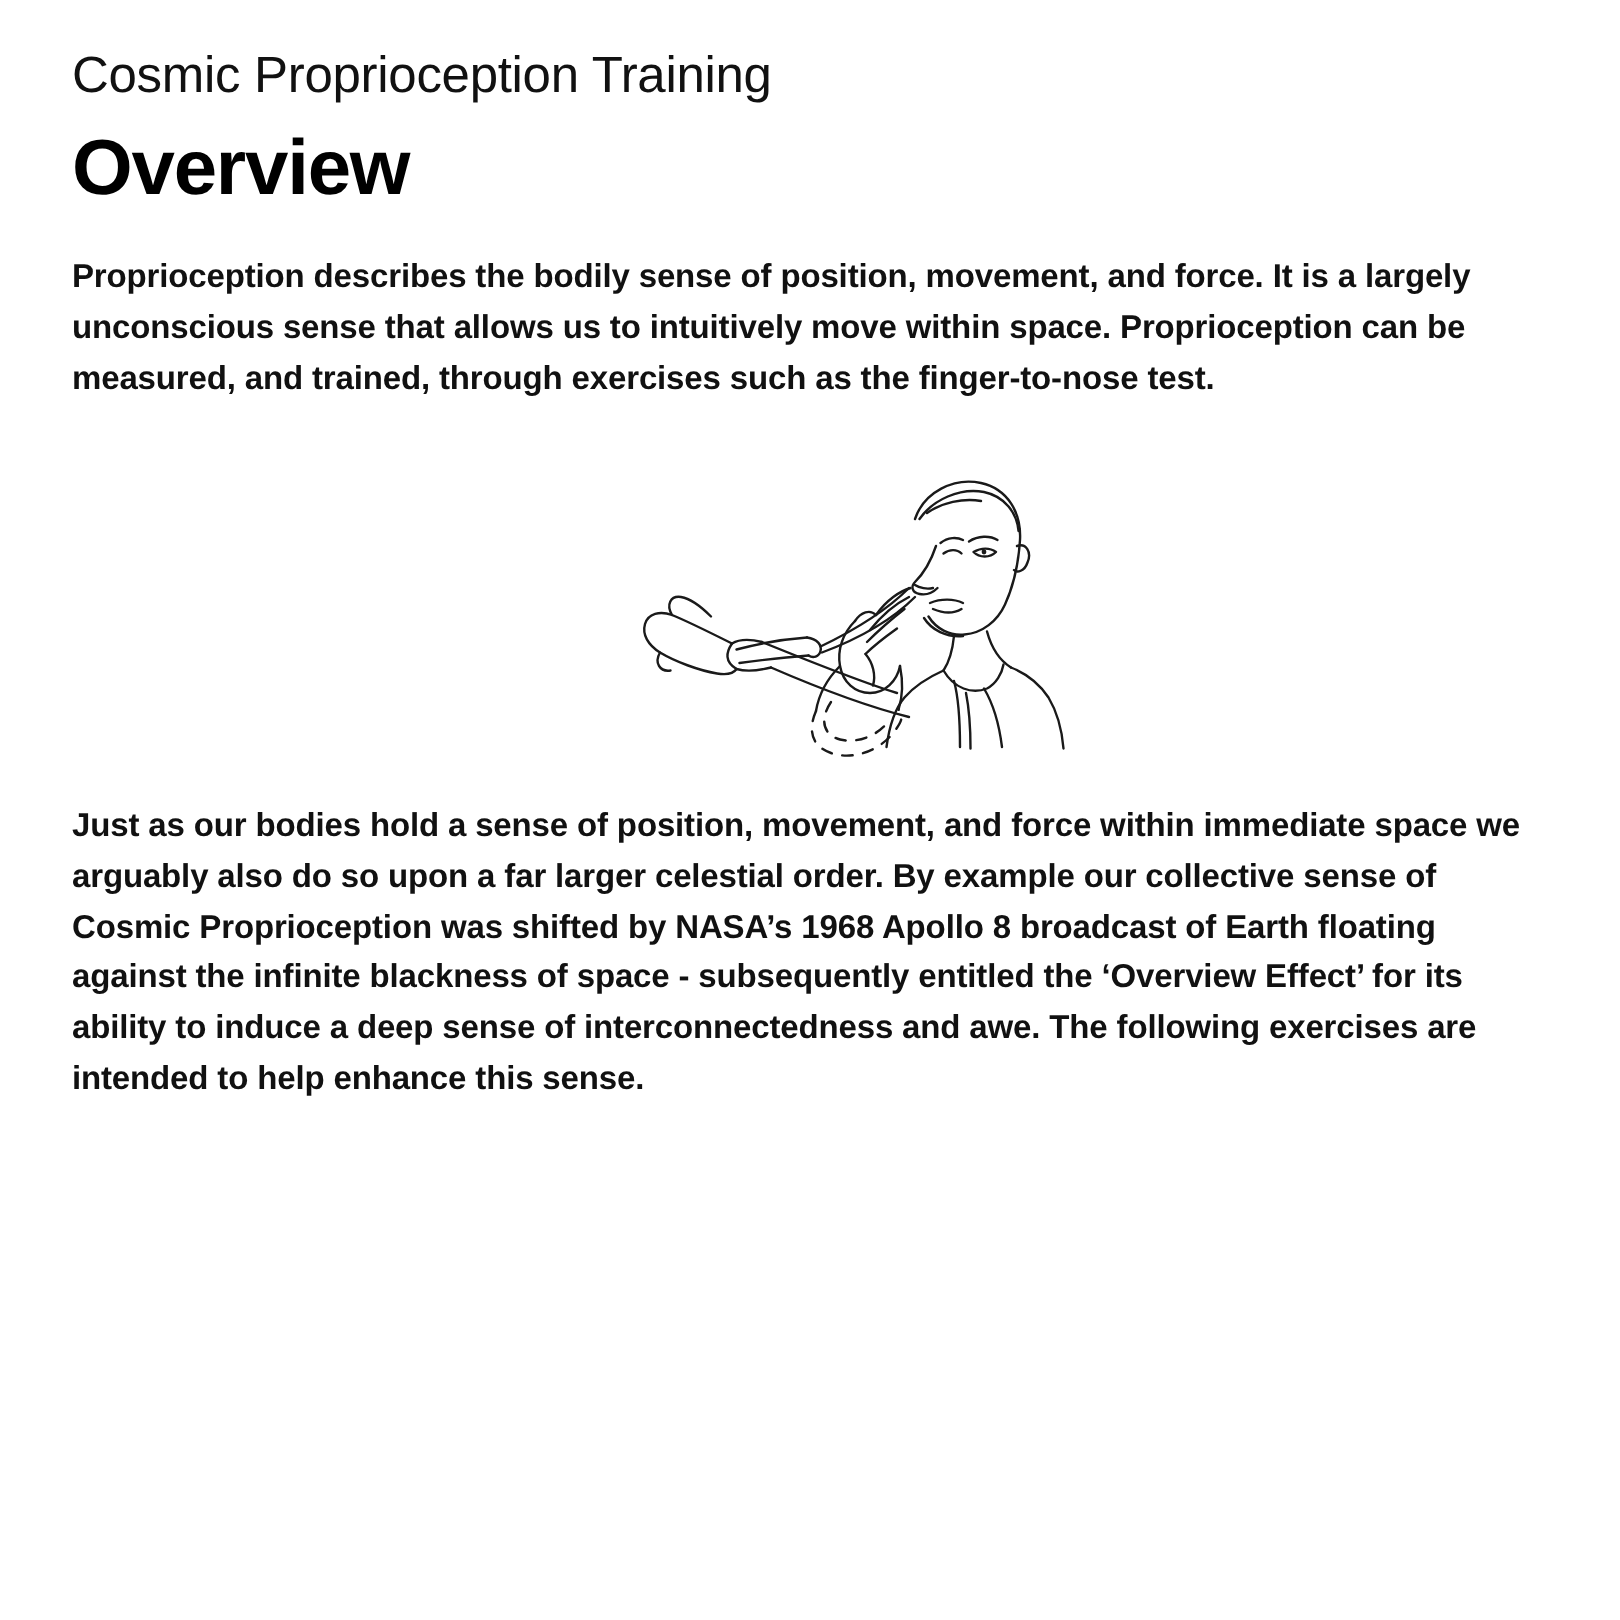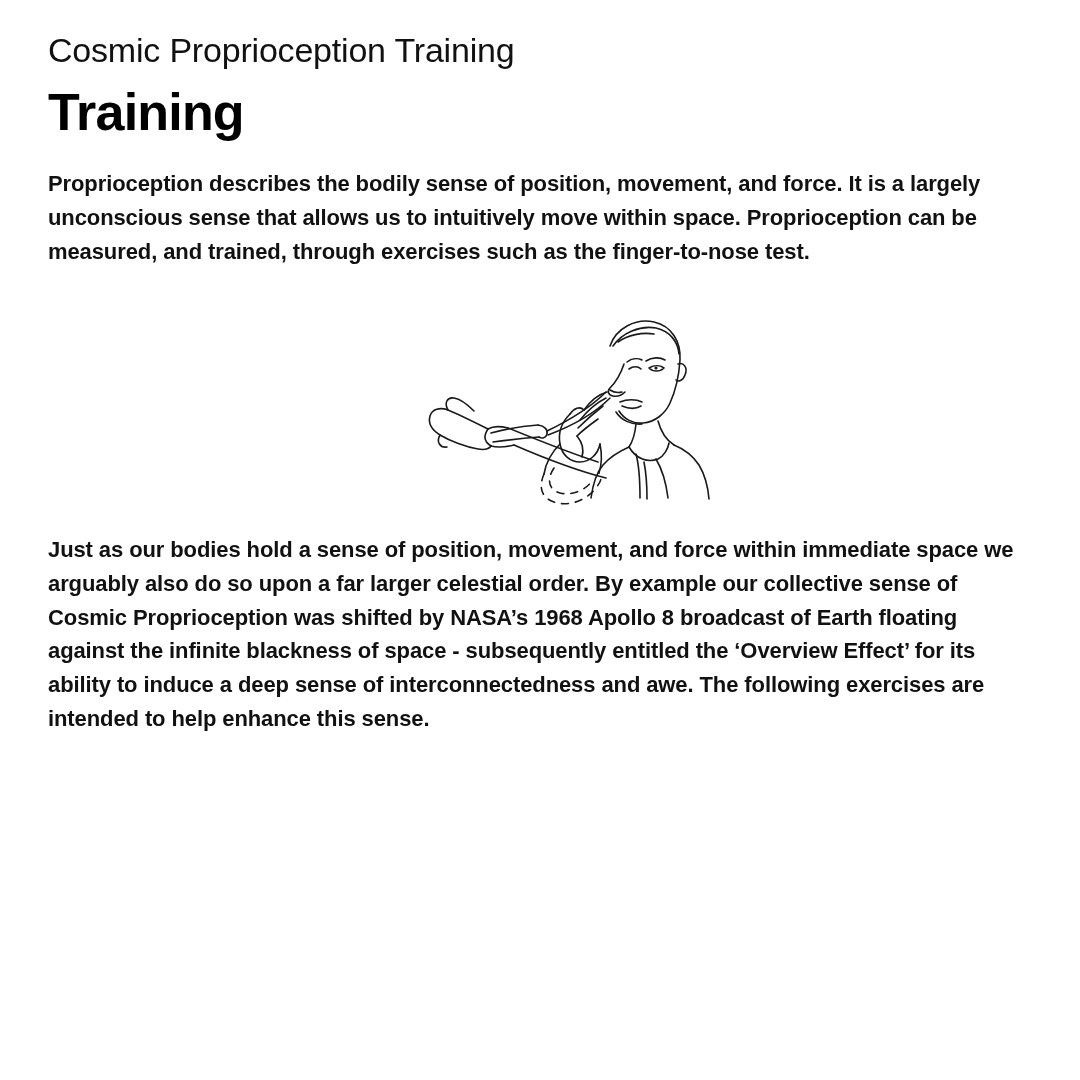--- a/index.html
+++ b/index.html
@@ -63,21 +63,21 @@
     max-width: 990px;
   }
 </style>
 </head>
 <body>
 
 <div class="page">
 
   <p class="kicker">Cosmic Proprioception Training</p>
 
-  <h1 class="title">Training</h1>
+  <h1 class="title">Overview</h1>
 
   <p class="body-text para-one">Proprioception describes the bodily sense of position, movement, and force. It is a largely unconscious sense that allows us to intuitively move within space. Proprioception can be measured, and trained, through exercises such as the finger-to-nose test.</p>
 
   <div class="figure">
     <svg width="400" height="205" viewBox="0 0 400 205" aria-hidden="true">
       <g fill="none" stroke="#1a1a1a" stroke-width="1.6" stroke-linecap="round" stroke-linejoin="round">
 
         <path d="M262 44 C268 26 288 16 306 20 C324 24 333 40 332 58 C331 74 327 90 322 101 C317 112 307 120 295 121 C285 122 276 117 271 109"></path>
 
         <path d="M330 62 C336 60 340 66 337 73 C335 79 330 80 328 78"></path>

